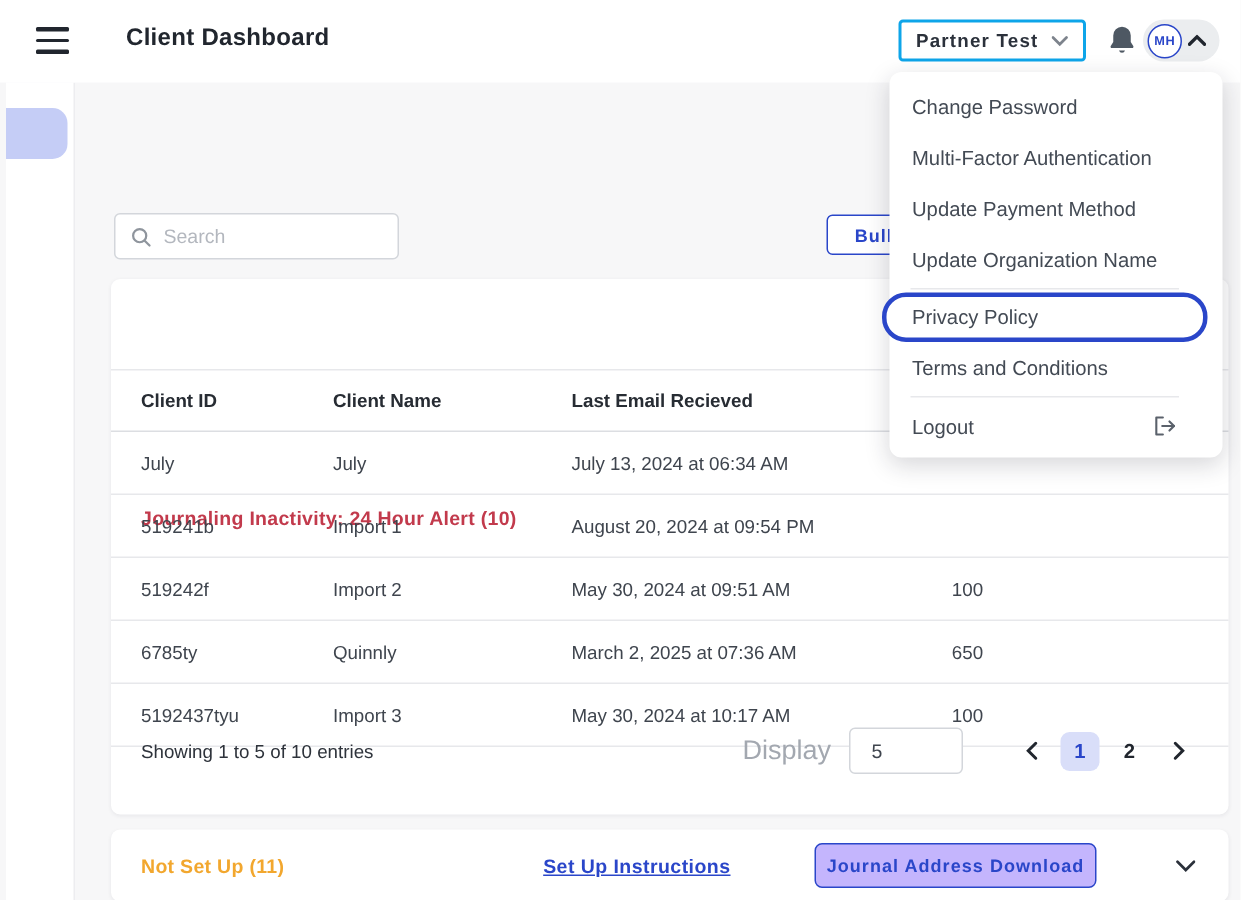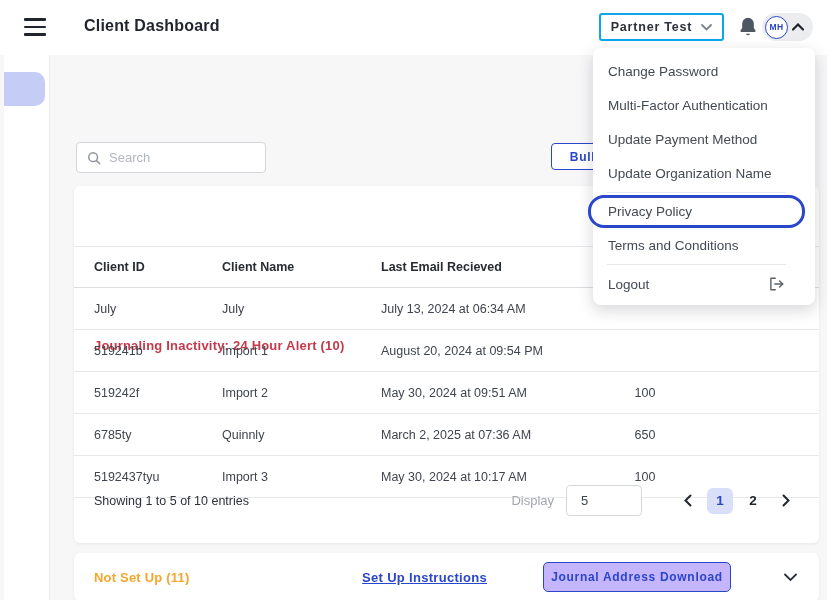--- a/index.html
+++ b/index.html
@@ -37,21 +37,21 @@
   
   .tbl { position:absolute; top:60px; left:0; width:745px; }
   .tbl-row { display:grid; grid-template-columns:128px 159px 224px 80px; align-items:center; height:42px; padding:0 20px; border-bottom:1px solid #e7e8eb; font-size:12.5px; color:#3f454e; }
   .tbl-head { border-top:1px solid #e7e8eb; border-bottom:1px solid #dcdee2; font-weight:700; color:#272c33; font-size:12.5px; }
   .tbl .c4 { text-align:center; }
 
   
   .card-footer { position:absolute; left:0; top:272px; width:745px; height:85px; display:flex; align-items:center; padding:0 20px; }
   .showing-text { font-size:12.5px; color:#2e333b; }
   .footer-right { margin-left:auto; display:flex; align-items:center; gap:10px; }
-  .display-label { font-size:13px; color:#a3a8b0; margin-right:2px; }
+  .display-label { font-size:18px; color:#a3a8b0; margin-right:2px; }
   .display-input { width:76px; height:31px; border:1px solid #d3d6db; border-radius:4px; font-family:inherit; font-size:13px; color:#3f454e; padding:0 14px; outline:none; }
   .pager { display:flex; align-items:center; gap:7px; margin-left:22px; }
   .pg-btn { width:26px; height:26px; display:flex; align-items:center; justify-content:center; background:none; border:none; font-family:inherit; font-size:13.5px; font-weight:700; color:#21262e; cursor:pointer; border-radius:6px; }
   .pg-active { background:#d9def9; color:#2a46c9; }
 
   
   .card-notsetup { top:498px; height:48px; display:flex; align-items:center; padding:0 20px;gap:28px; }
   .notsetup-title { color:#f2a72e; }
   .setup-link { margin-left:auto; font-size:13px; font-weight:700; letter-spacing:.3px; color:#2a46c9; text-decoration:underline; cursor:pointer; }
   .download-btn { margin-left:28px; width:188px; height:30px; background:#c4b5fd; border:1.5px solid #2a46c9; border-radius:5px; color:#2a46c9; font-family:inherit; font-size:12px; font-weight:700; letter-spacing:.7px; cursor:pointer; }

